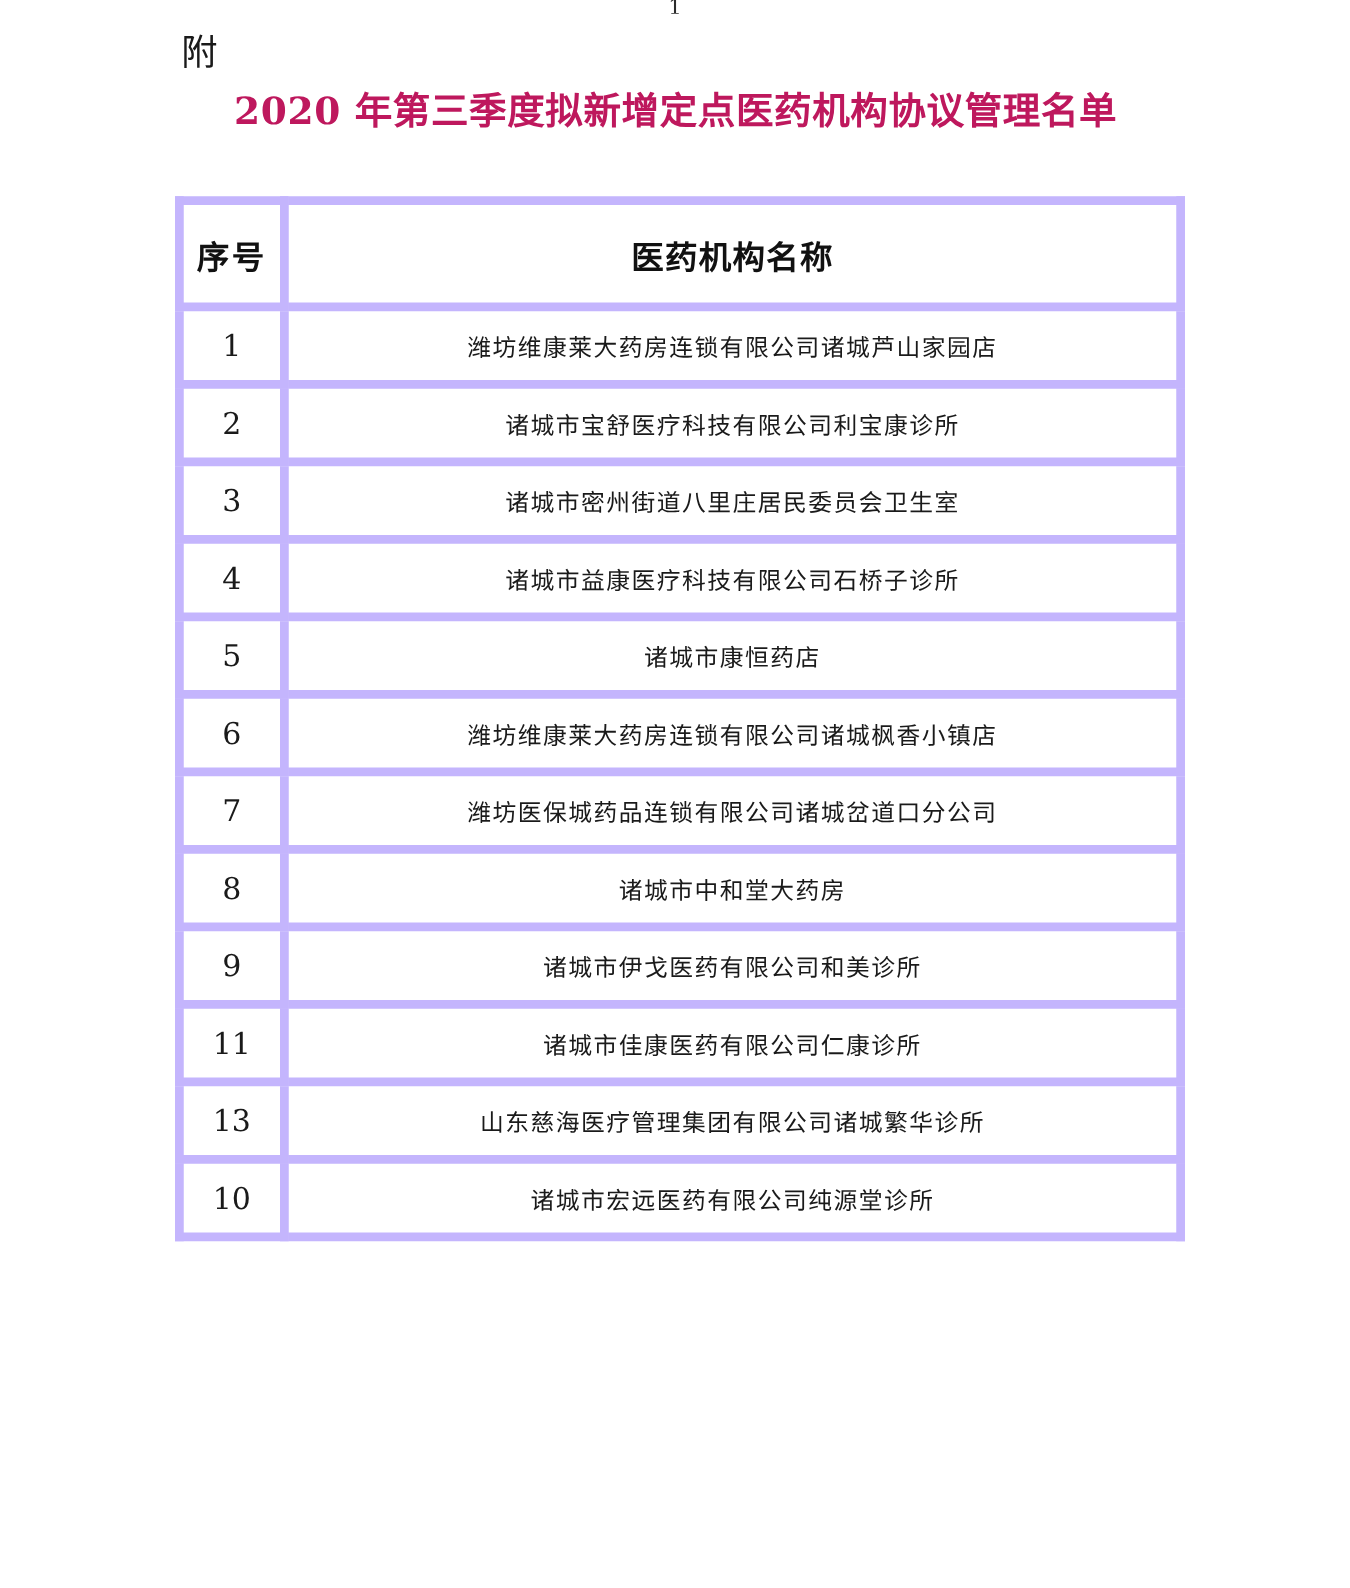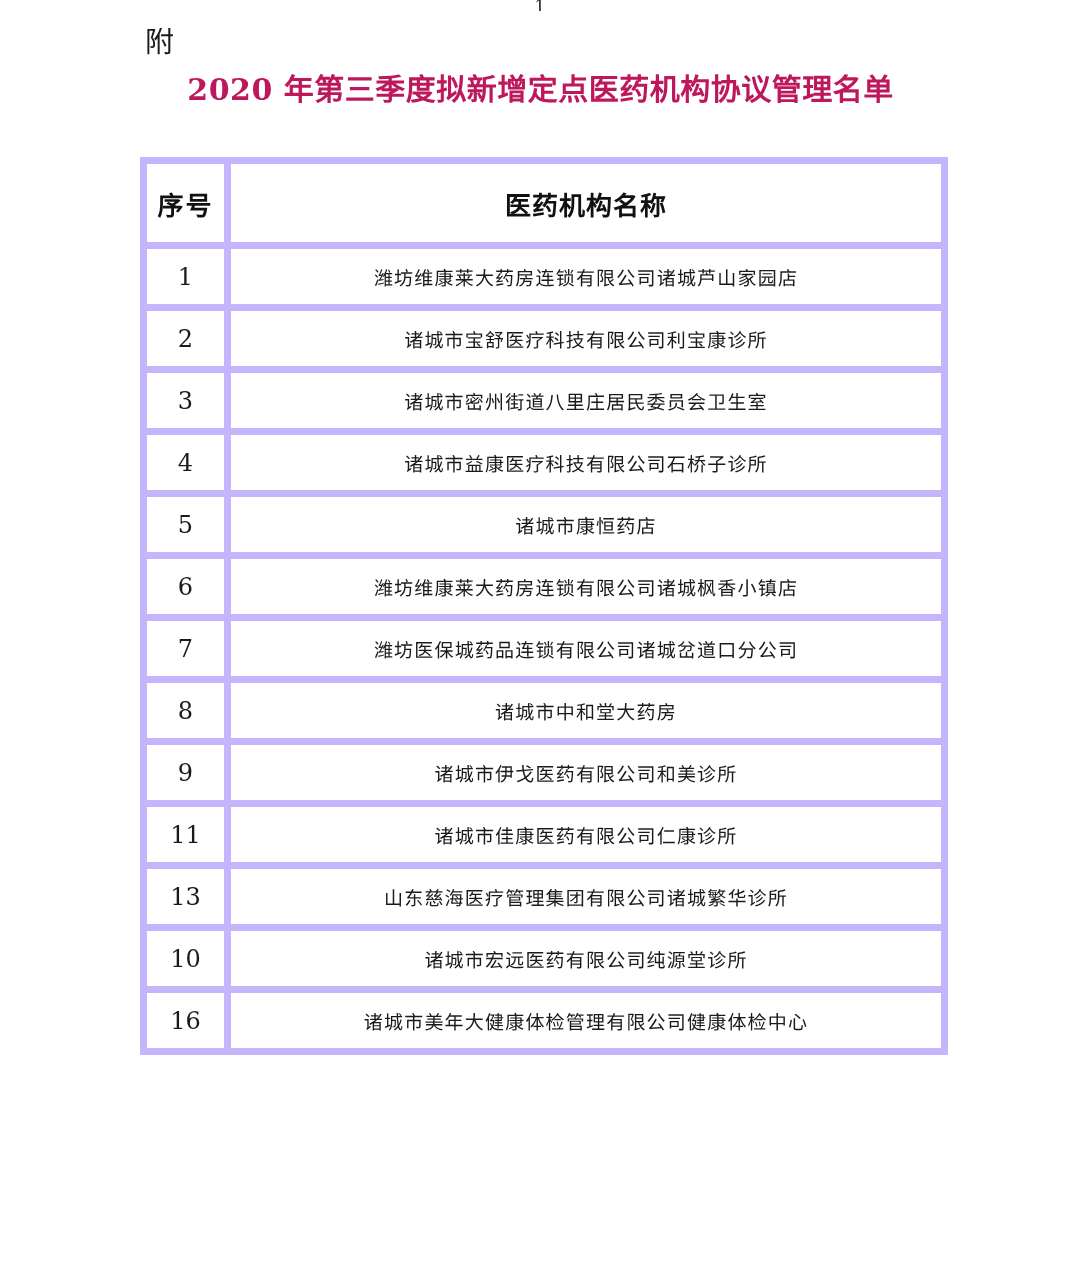--- a/index.html
+++ b/index.html
@@ -171,18 +171,14 @@
         <td class="cell-name">诸城市佳康医药有限公司仁康诊所</td>
       </tr>
       <tr>
         <td class="cell-idx">13</td>
         <td class="cell-name">山东慈海医疗管理集团有限公司诸城繁华诊所</td>
       </tr>
       <tr>
         <td class="cell-idx">10</td>
         <td class="cell-name">诸城市宏远医药有限公司纯源堂诊所</td>
       </tr>
-      <tr>
-        <td class="cell-idx">16</td>
-        <td class="cell-name">诸城市美年大健康体检管理有限公司健康体检中心</td>
-      </tr>
     </tbody>
 </table>
 
 </body></html>

